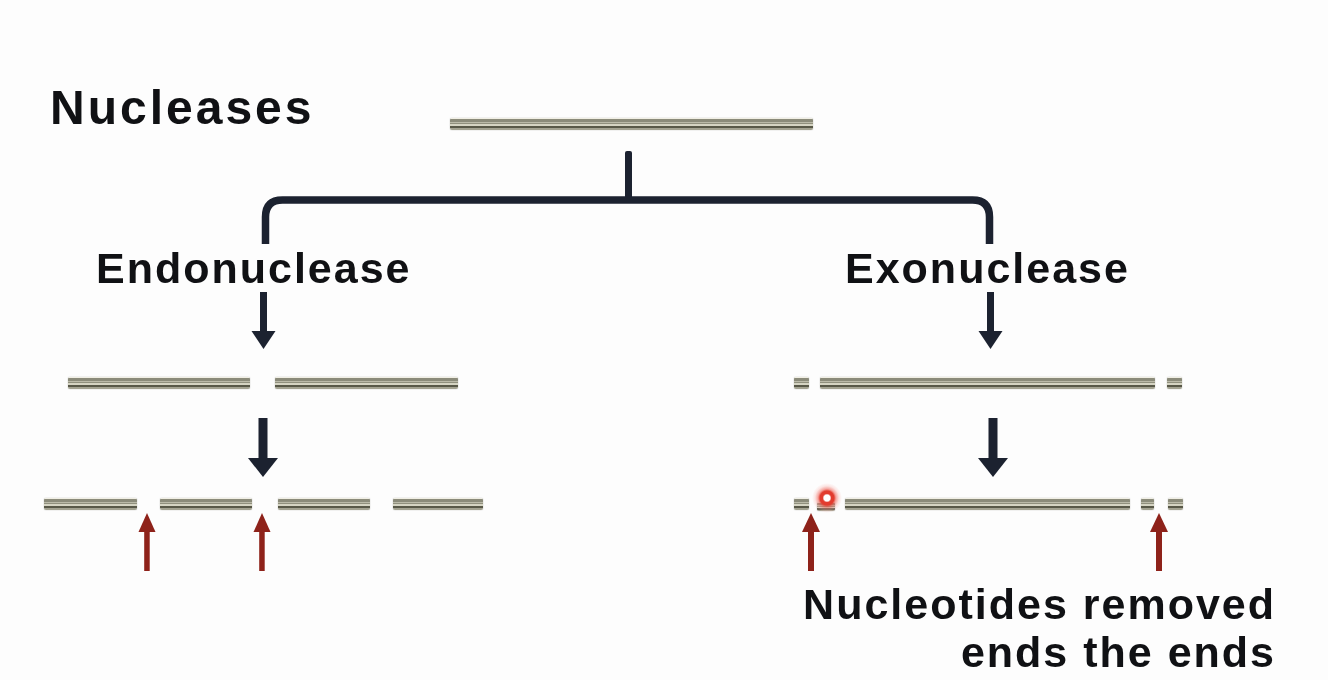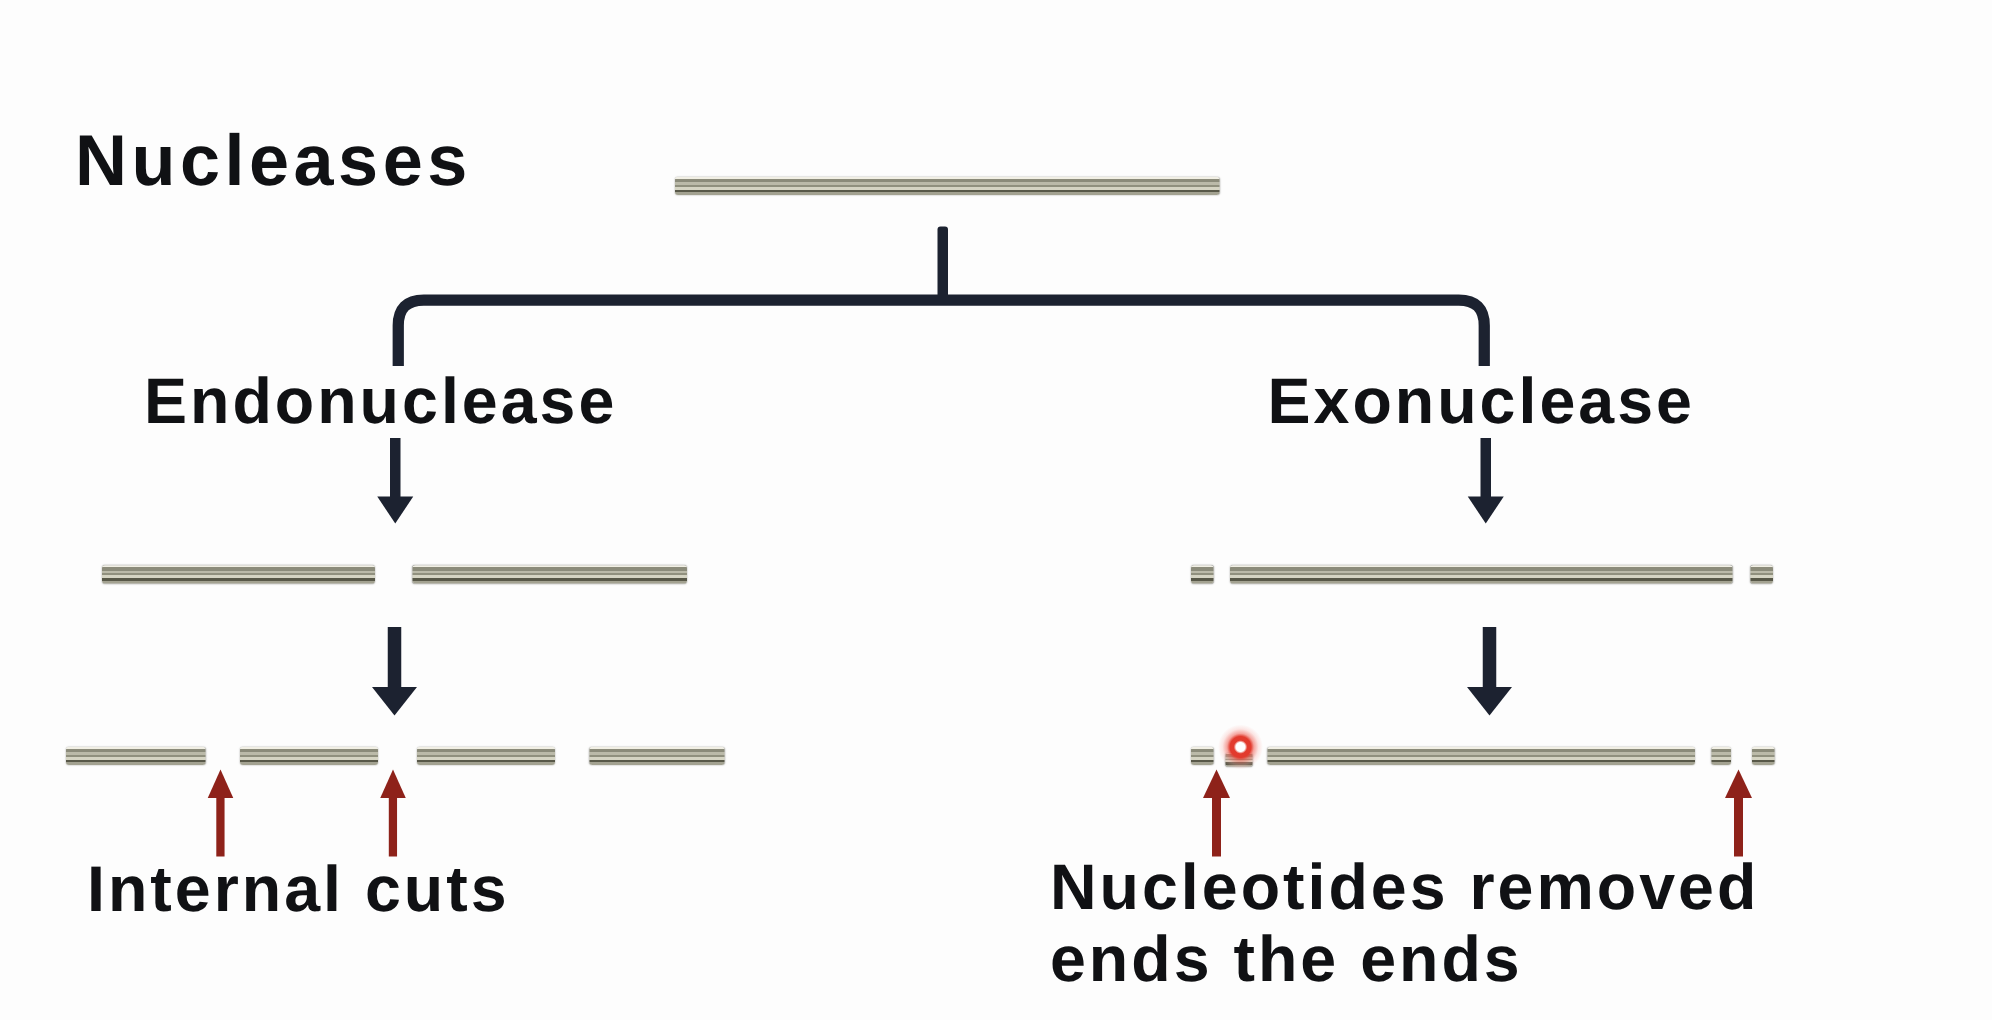--- a/index.html
+++ b/index.html
@@ -19,26 +19,27 @@
     line-height:1;
   }
   .title{
     font-size:48px;
     letter-spacing:3px;
   }
   .branch-label{font-size:43px;}
   .caption{font-size:43px;}
   .caption-block{
     position:absolute;
-    text-align:left;
+    text-align:right;
     font-weight:bold;
     color:var(--color-text,#101114);
     letter-spacing:2px;
     font-size:43px;
     line-height:48px;
+    margin-top:12px;
   }
   .strand{
     position:absolute;
     height:12px;
     border-radius:2px;
     background:linear-gradient(180deg,
       #f1efe4 0%, #f1efe4 9%,
       var(--color-strand-mid,#8b8b7a) 9%, var(--color-strand-mid,#8b8b7a) 30%,
       #bbbaa9 30%, #bbbaa9 44%,
       #90907e 44%, #90907e 54%,
@@ -136,20 +137,19 @@
     <g>
       <polygon points="802,532 820,532 811,513" class="red-fill"></polygon>
       <rect x="808" y="531" width="6" height="40" class="red-fill"></rect>
     </g>
     <g>
       <polygon points="1150,532 1168,532 1159,513" class="red-fill"></polygon>
       <rect x="1156" y="531" width="6" height="40" class="red-fill"></rect>
     </g>
   </svg>
 
-  <div class="label caption" style="left:58px;top:572px;">Internal cuts</div>
 
   <div class="caption-block" style="left:700px;top:568px;width:576px;">
     <div>Nucleotides removed</div>
     <div>ends the ends</div>
   </div>
 
 </div>
 
 </body></html>

